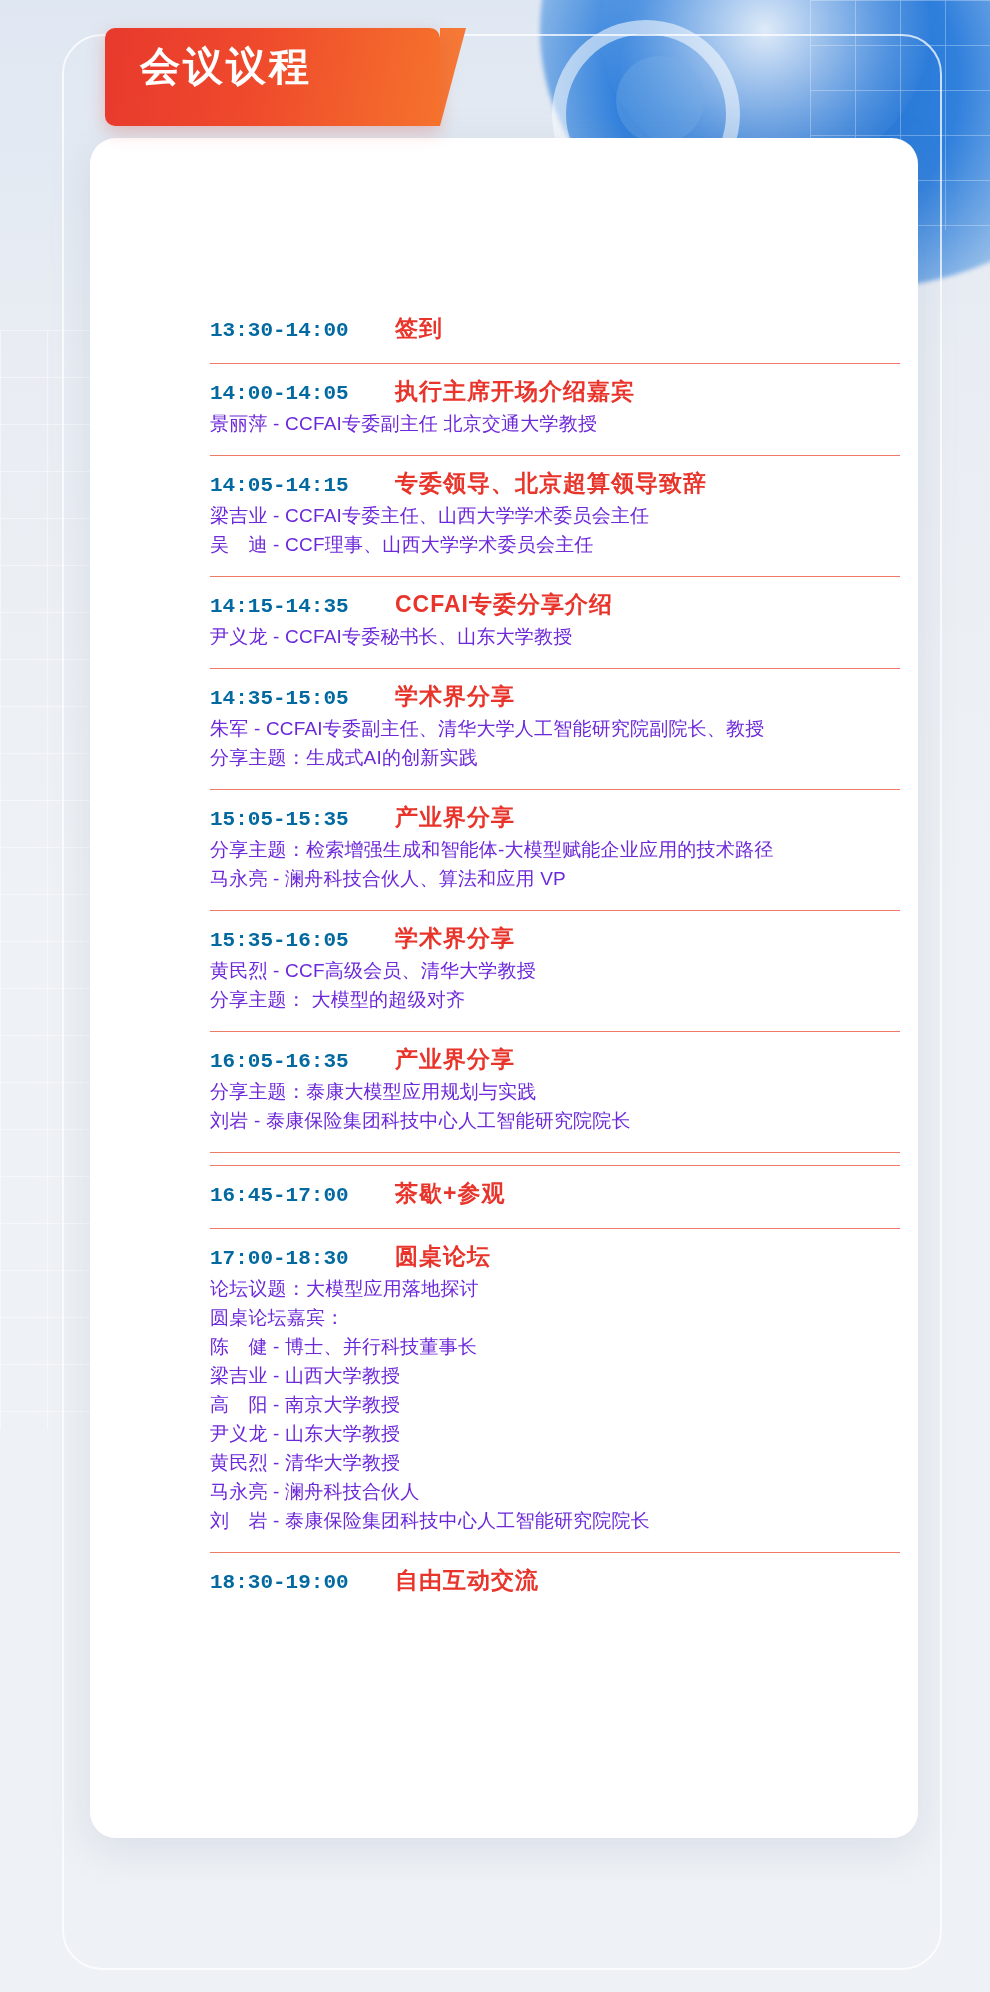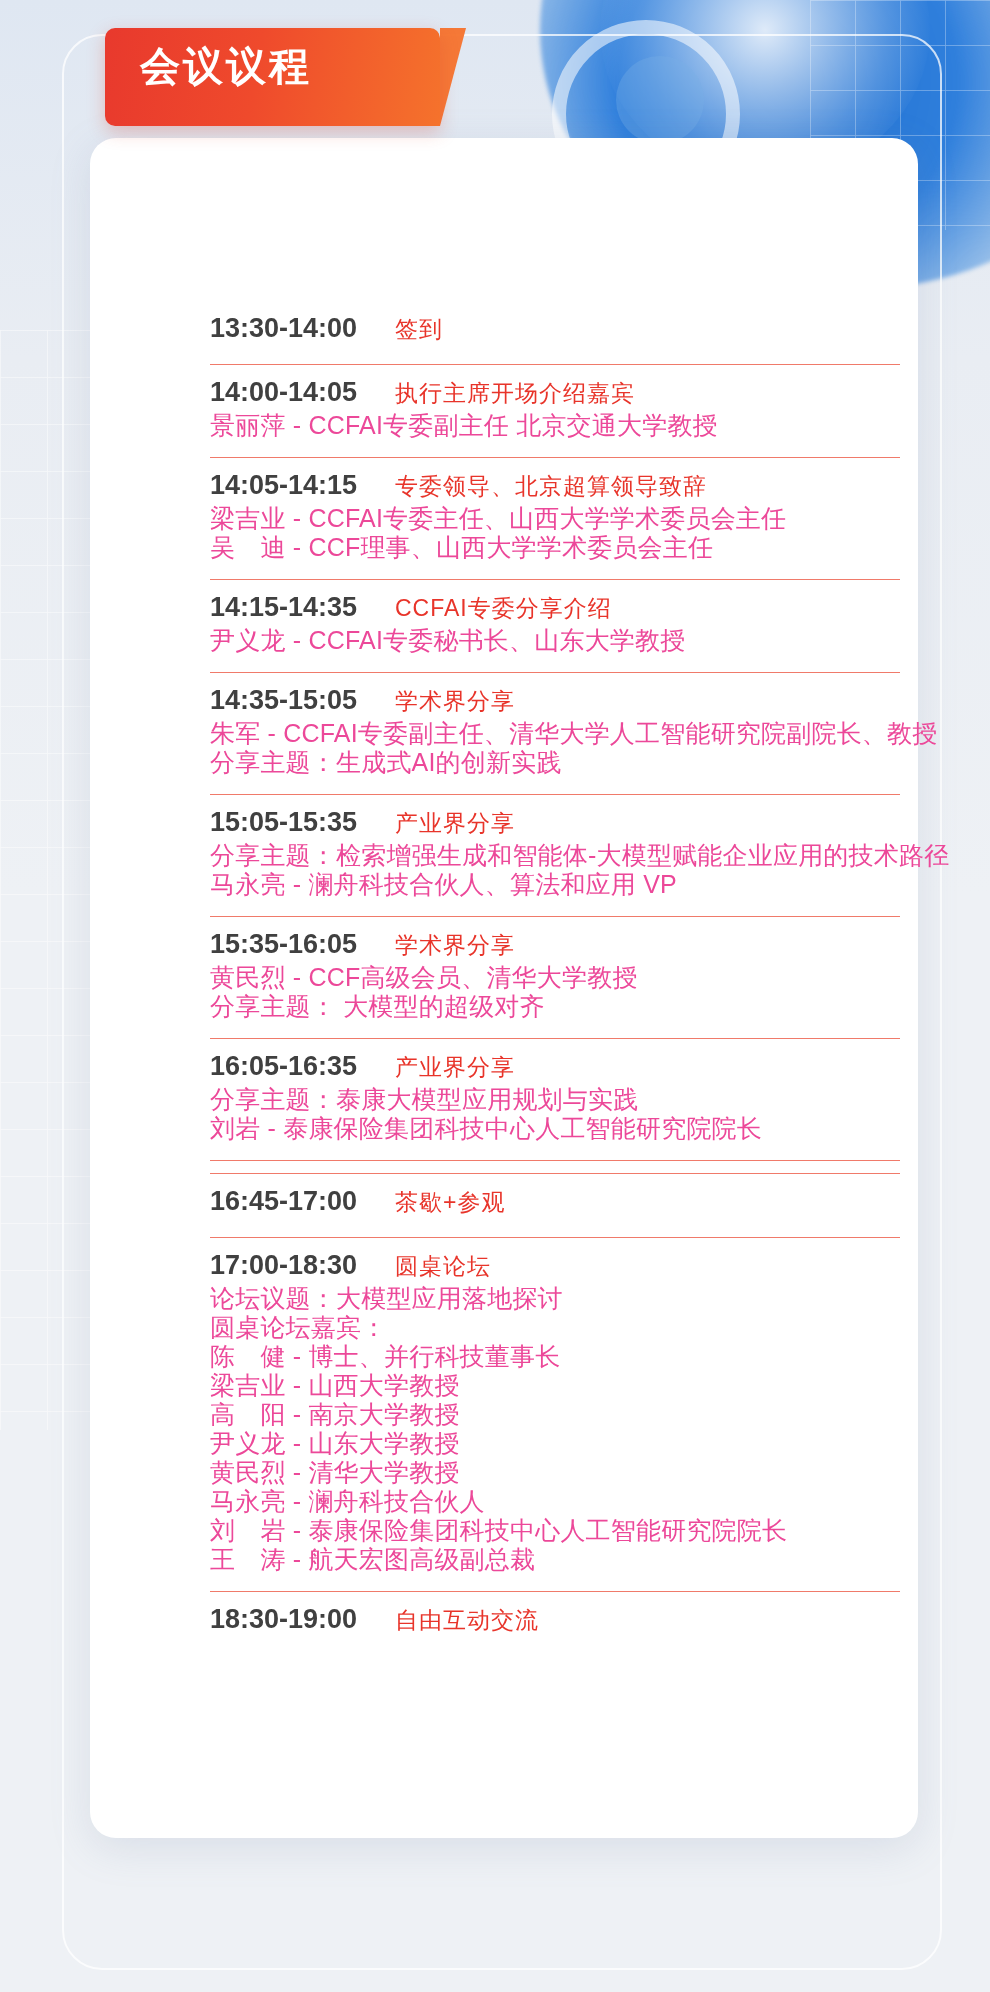--- a/index.html
+++ b/index.html
@@ -154,36 +154,36 @@
   .item {
     padding-bottom: 8px;
   }
   .item-head {
     display: flex;
     align-items: baseline;
     margin-bottom: 2px;
     white-space: nowrap;
   }
   .time {
-    font-size: 27px;
+    font-size: 21px;
     font-weight: bold;
-    color: #404040;
+    color: #0369a1;
     width: 185px;
     letter-spacing: 0px;
-    font-family: Liberation Sans, sans-serif;
+    font-family: Liberation Mono, monospace;
   }
   .topic {
     font-size: 23px;
-    font-weight: normal;
+    font-weight: bold;
     color: #e8342a;
     letter-spacing: 1px;
   }
   .detail {
-    font-size: 25px;
-    color: #ec4899;
+    font-size: 19px;
+    color: #6d28d9;
     line-height: 29px;
     letter-spacing: 0.2px;
     white-space: pre;
   }
   .divider {
     margin-top: 9px;
     margin-bottom: 12px;
     height: 0;
     border-top: 1.6px solid #f07a6a;
     width: 100%;
@@ -287,21 +287,20 @@
           </div>
           <div class="detail">论坛议题：大模型应用落地探讨</div>
           <div class="detail">圆桌论坛嘉宾：</div>
           <div class="detail">陈　健 - 博士、并行科技董事长</div>
           <div class="detail">梁吉业 - 山西大学教授</div>
           <div class="detail">高　阳 - 南京大学教授</div>
           <div class="detail">尹义龙 - 山东大学教授</div>
           <div class="detail">黄民烈 - 清华大学教授</div>
           <div class="detail">马永亮 - 澜舟科技合伙人</div>
           <div class="detail">刘　岩 - 泰康保险集团科技中心人工智能研究院院长</div>
-          <div class="detail">王　涛 - 航天宏图高级副总裁</div>
         </div>
         <div class="divider"></div>
         <div class="item no-detail">
           <div class="item-head">
             <div class="time">18:30-19:00</div>
             <div class="topic">自由互动交流</div>
           </div>
         </div>
       </div>
   </div>

